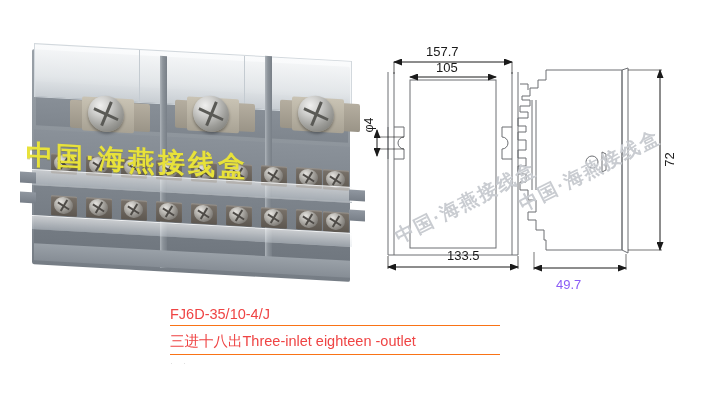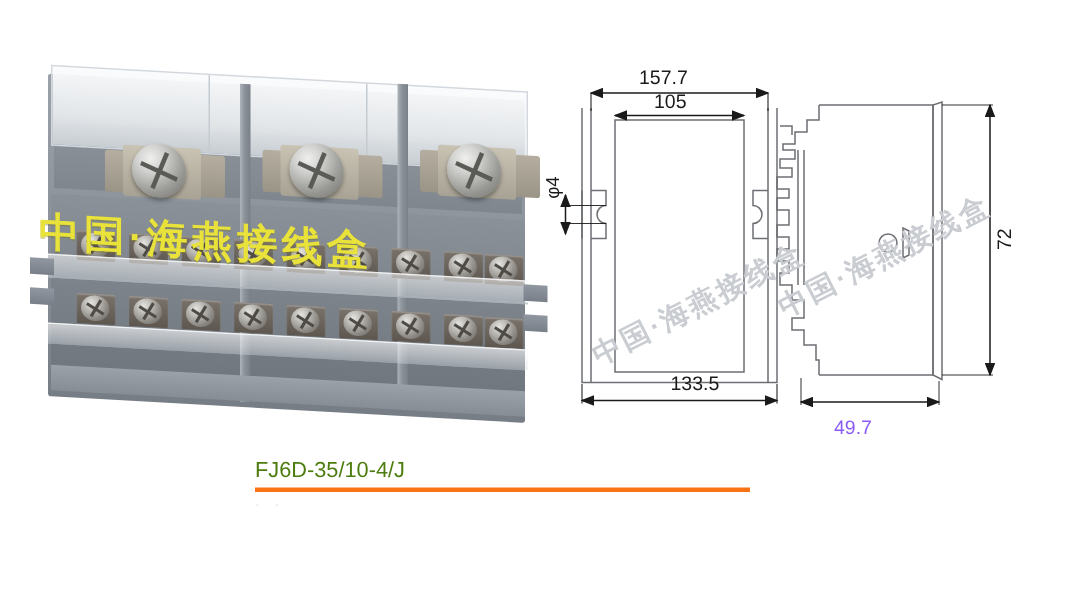--- a/index.html
+++ b/index.html
@@ -224,24 +224,24 @@
   }
 
   
   #caption {
     position: absolute;
     left: 170px;
     top: 306px;
     width: 330px;
   }
   .cap-line {
-    color: #4d7c0f;
+    color: #ef4444;
     font-size: 14.5px;
     padding-bottom: 3px;
-    border-bottom: 3px solid #f97316;
+    border-bottom: 1px solid #f97316;
     white-space: nowrap;
   }
   .cap-line.second { margin-top: 6px; font-size: 14.5px; }
   .cap-ghost {
     margin-top: 3px;
     height: 9px;
     font-size: 9px;
     color: #dcdcdc;
     letter-spacing: 10px;
   }
@@ -439,16 +439,17 @@
     <div style="position:absolute;left:60px;top:208px;font-size:13px;color:#1a1a1a;margin-left:17px;">133.5</div>
     <div style="position:absolute;left:292px;top:112px;font-size:13px;color:#1a1a1a;transform:rotate(-90deg);transform-origin:center;">72</div>
     <div style="position:absolute;left:186px;top:224px;font-size:13px;color:#8b5cf6;margin-top:13px;">49.7</div>
 
     <div class="wm-grey" style="left:18px; top:150px; transform:rotate(-27deg);">中国·海燕接线盒</div>
     <div class="wm-grey" style="left:142px; top:118px; transform:rotate(-27deg);">中国·海燕接线盒</div>
   </div>
 
   <div id="caption">
     <div class="cap-line">FJ6D-35/10-4/J</div>
+    <div class="cap-line second">三进十八出Three-inlet eighteen -outlet</div>
     <div class="cap-ghost">··</div>
   </div>
 
 </div>
 
 </body></html>

